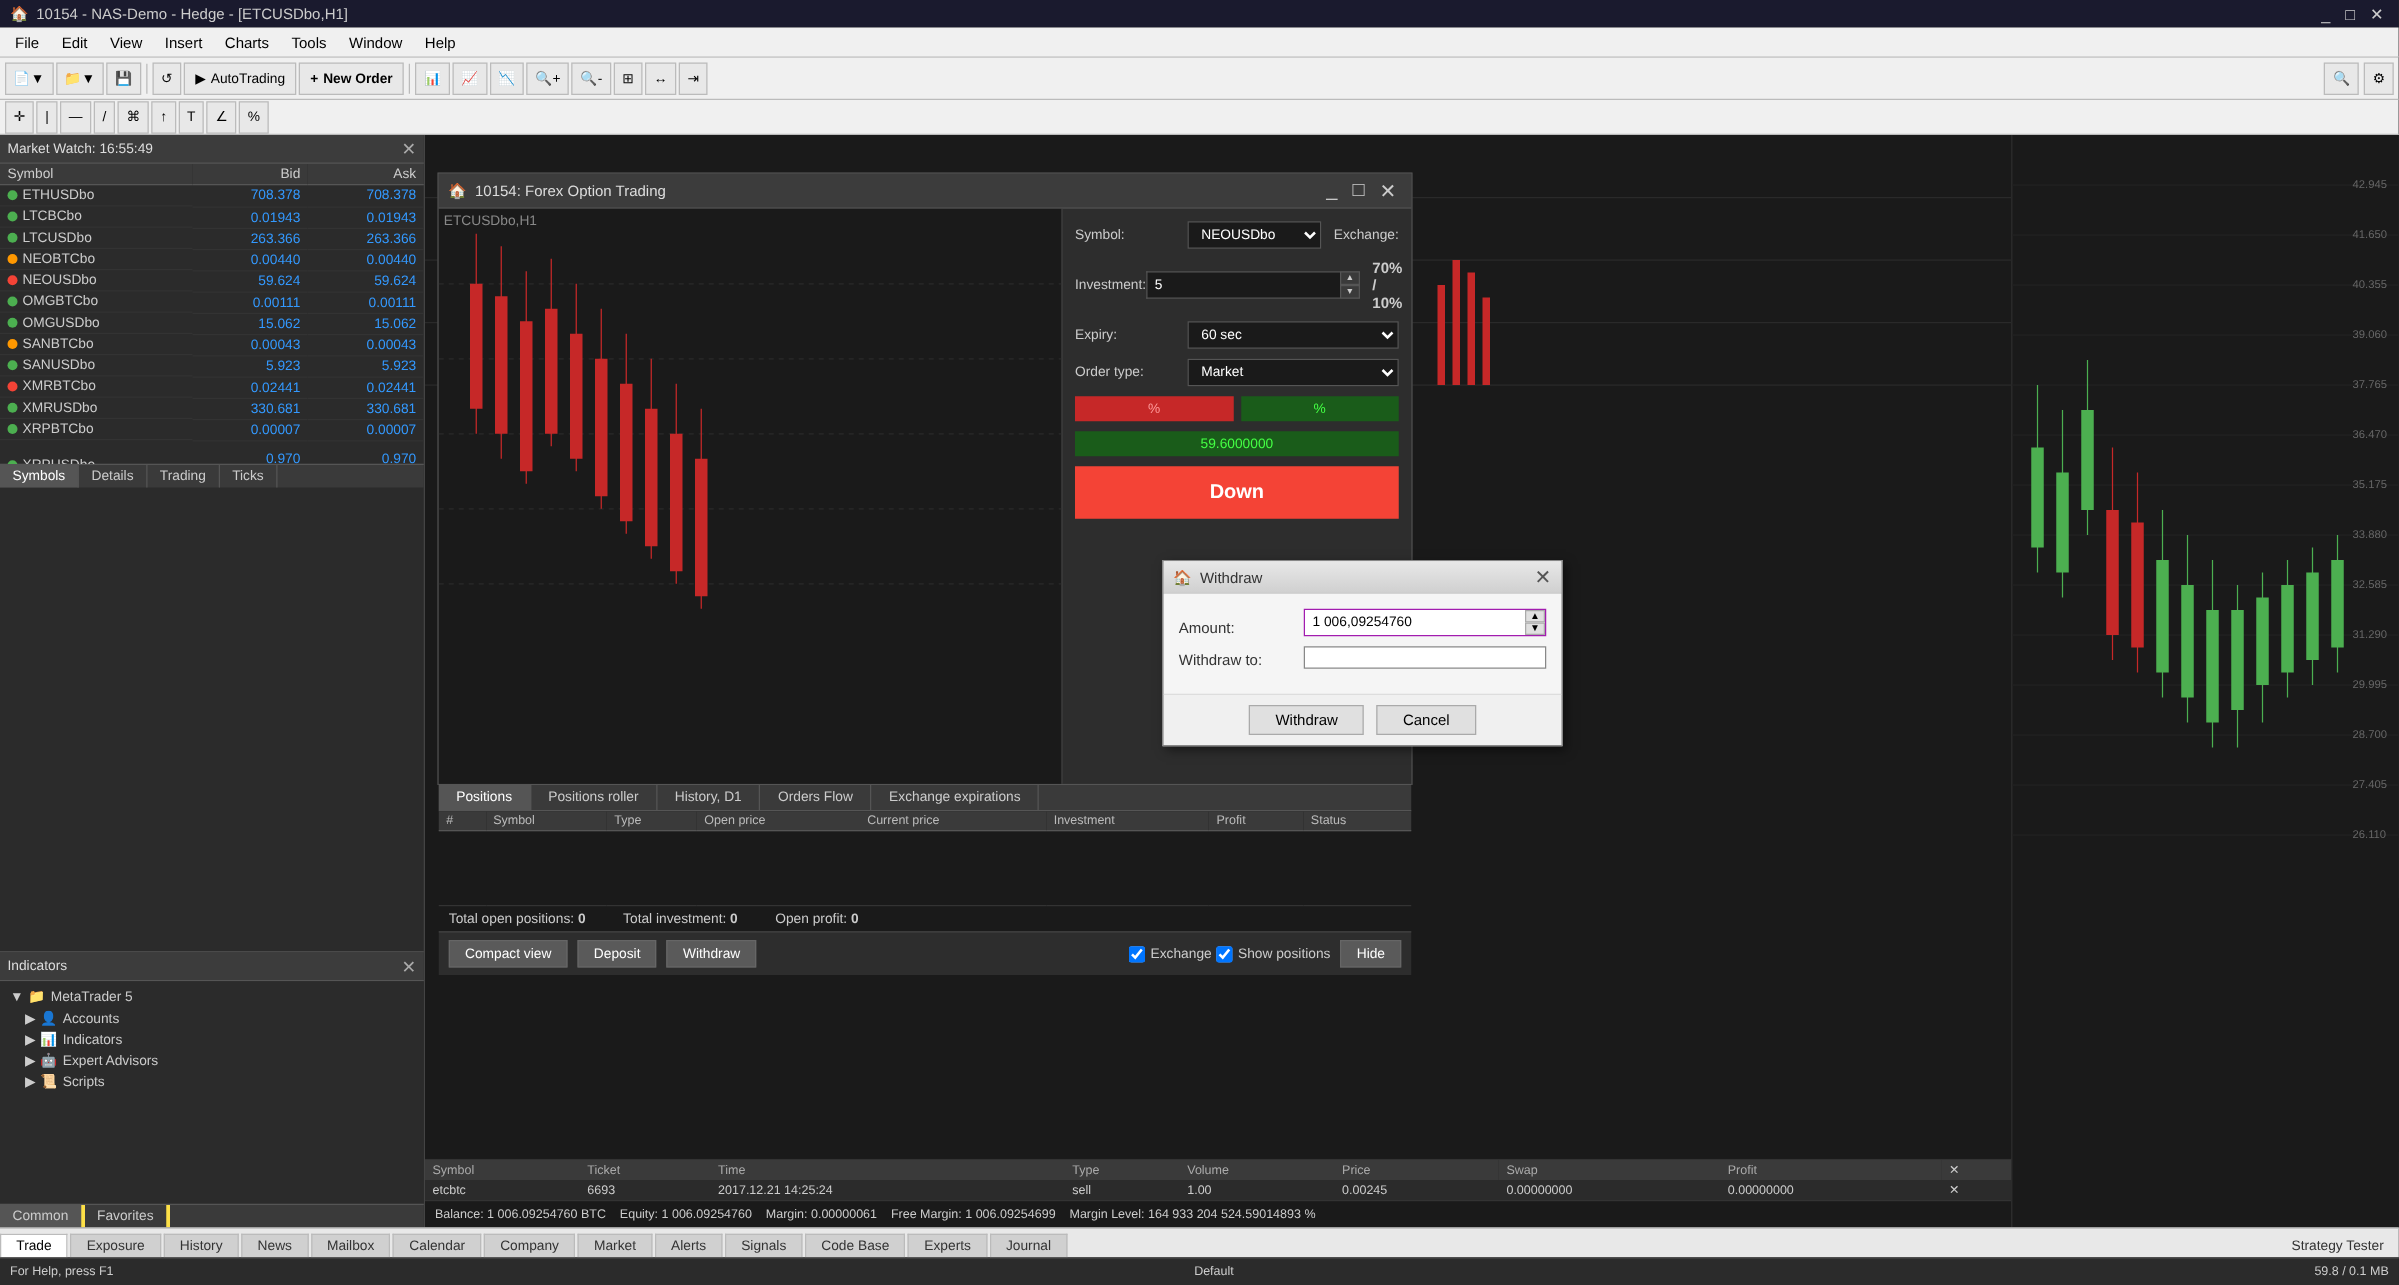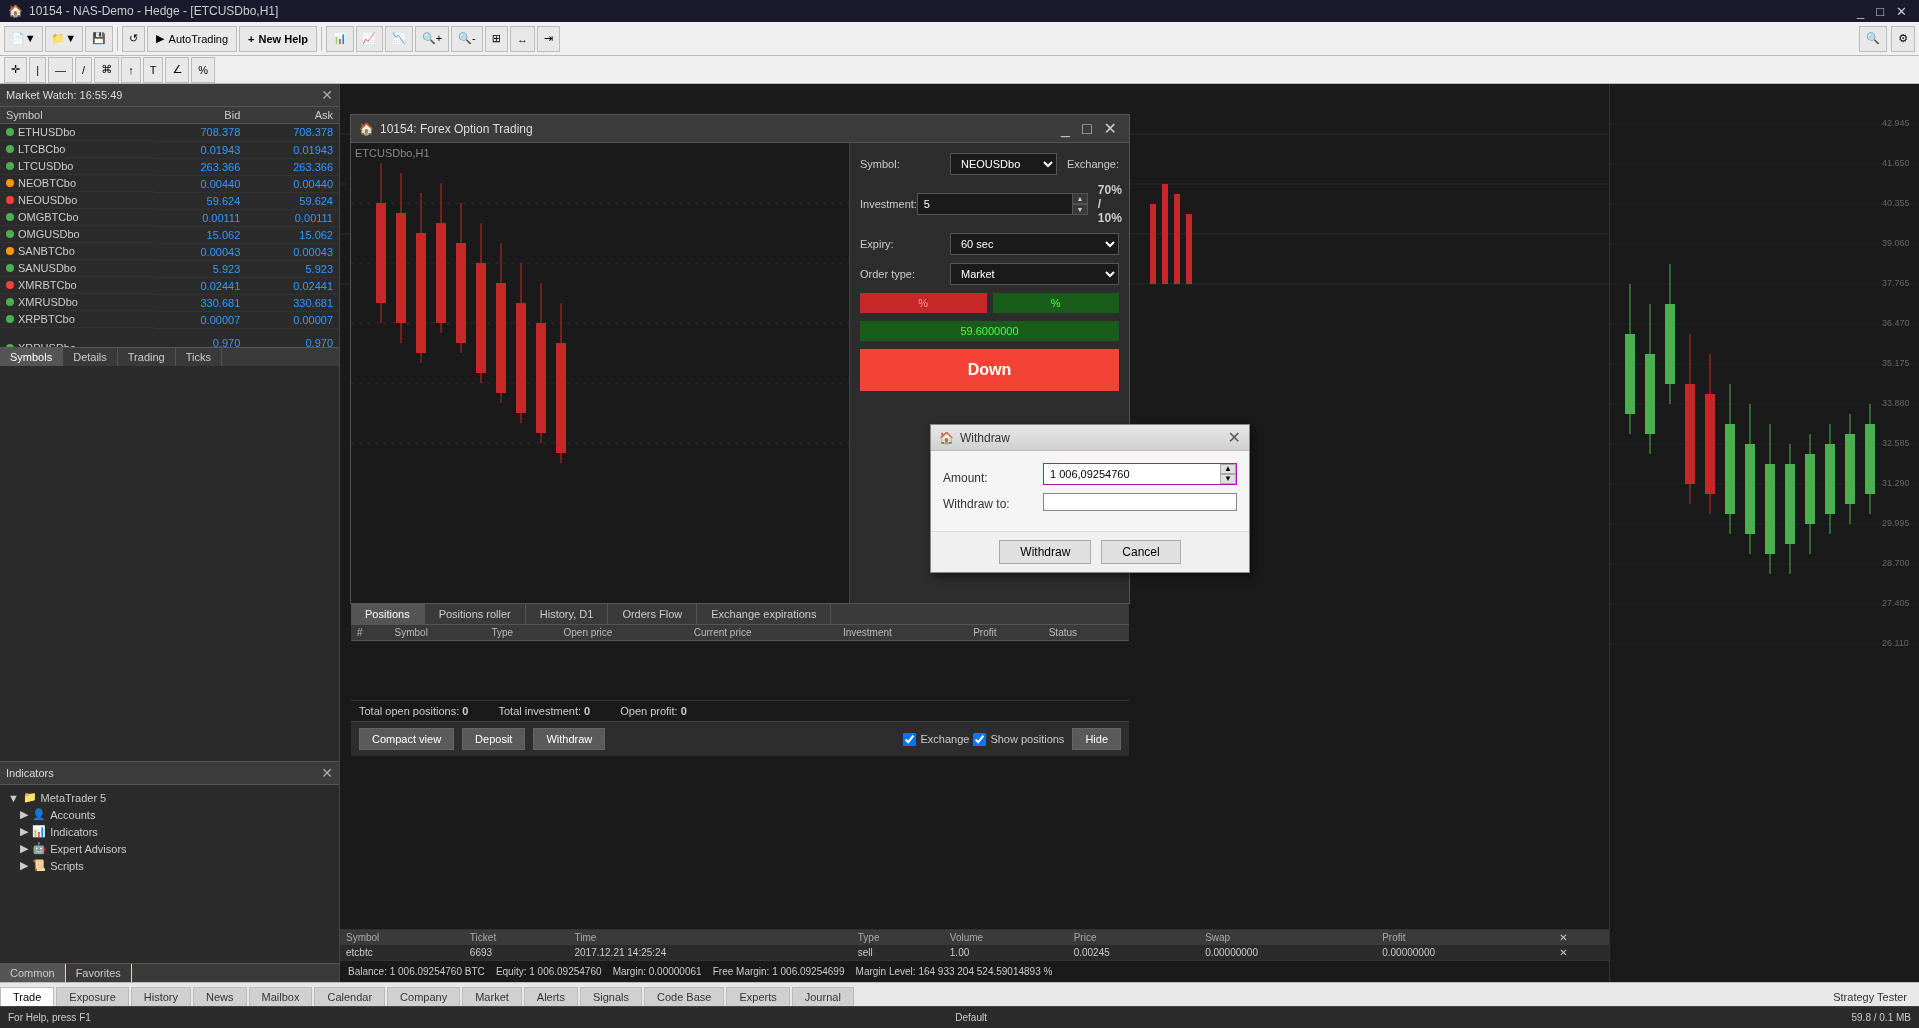--- a/index.html
+++ b/index.html
@@ -41,21 +41,21 @@
     .mw-tabs { display: flex; background: #3a3a3a; border-top: 1px solid #555; }
     .mw-tab { padding: 3px 10px; font-size: 11px; color: #ccc; cursor: pointer; border-right: 1px solid #555; }
     .mw-tab.active { background: #555; color: #fff; }
 
     
     .navigator { height: 220px; display: flex; flex-direction: column; }
     .nav-tree { flex: 1; padding: 4px; overflow-y: auto; background: #2b2b2b; }
     .nav-item { display: flex; align-items: center; gap: 4px; padding: 2px 4px; cursor: pointer; font-size: 11px; color: #ccc; }
     .nav-child { padding-left: 16px; }
     .nav-tabs { display: flex; background: #3a3a3a; border-top: 1px solid #555; }
-    .nav-tab { padding: 3px 10px; font-size: 11px; color: #ccc; cursor: pointer; border-right: 1px solid #fde047; }
+    .nav-tab { padding: 3px 10px; font-size: 11px; color: #ccc; cursor: pointer; border-right: 3px solid #fde047; }
     .nav-tab.active { background: #555; }
 
     
     .chart-area { flex: 1; background: #1a1a1a; position: relative; overflow: hidden; }
 
     
     .right-panel { width: 310px; background: #1a1a1a; border-left: 1px solid #333; }
 
     
     .bottom-tabs { height: 24px; background: #e8e8e8; display: flex; align-items: flex-end; border-top: 1px solid #bbb; }
@@ -151,34 +151,44 @@
       <span>🏠</span>
       <span>10154 - NAS-Demo - Hedge - [ETCUSDbo,H1]</span>
     </div>
     <div class="title-bar-controls">
       <button class="title-btn">_</button>
       <button class="title-btn">□</button>
       <button class="title-btn">✕</button>
     </div>
   </div>
 
+  <div class="menu-bar">
+    <span class="menu-item">File</span>
+    <span class="menu-item">Edit</span>
+    <span class="menu-item">View</span>
+    <span class="menu-item">Insert</span>
+    <span class="menu-item">Charts</span>
+    <span class="menu-item">Tools</span>
+    <span class="menu-item">Window</span>
+    <span class="menu-item">Help</span>
+  </div>
 
   <div class="toolbar">
     <button class="toolbar-btn">📄▼</button>
     <button class="toolbar-btn">📁▼</button>
     <button class="toolbar-btn">💾</button>
     <div class="toolbar-separator"></div>
     <button class="toolbar-btn">↺</button>
     <button class="autotrading-btn">
       <span>▶</span>
       <span>AutoTrading</span>
     </button>
     <button class="new-order-btn">
       <span>+</span>
-      <span>New Help</span>
+      <span>New Order</span>
     </button>
     <div class="toolbar-separator"></div>
     <button class="toolbar-btn">📊</button>
     <button class="toolbar-btn">📈</button>
     <button class="toolbar-btn">📉</button>
     <button class="toolbar-btn">🔍+</button>
     <button class="toolbar-btn">🔍-</button>
     <button class="toolbar-btn">⊞</button>
     <button class="toolbar-btn">↔</button>
     <button class="toolbar-btn">⇥</button>

